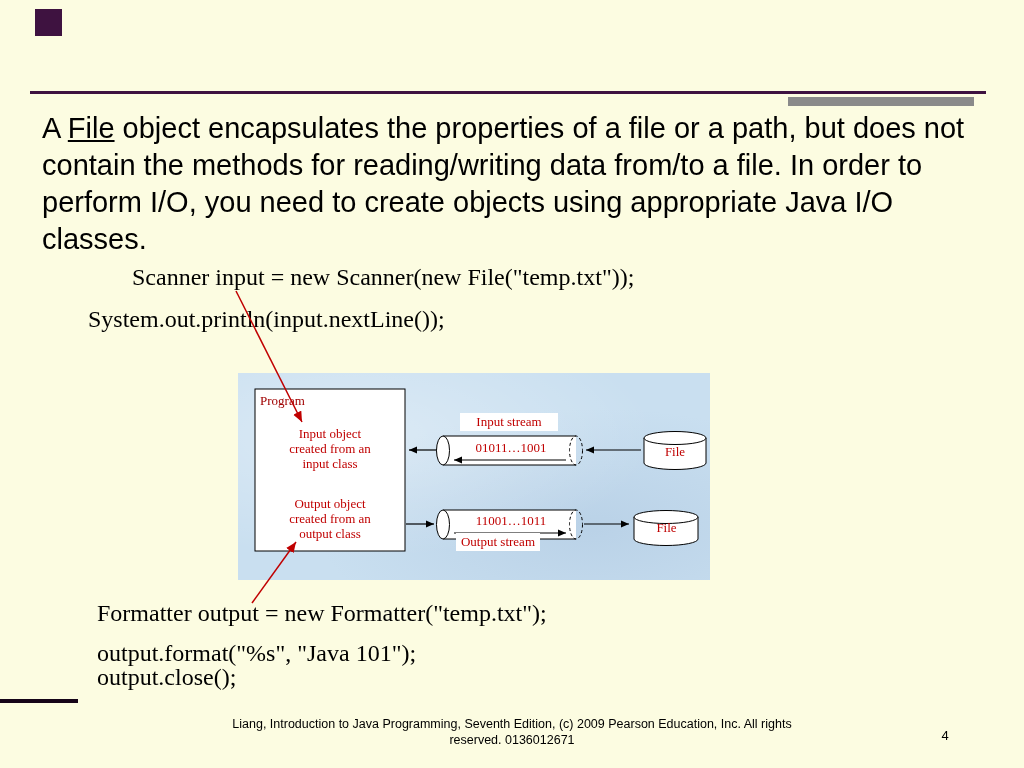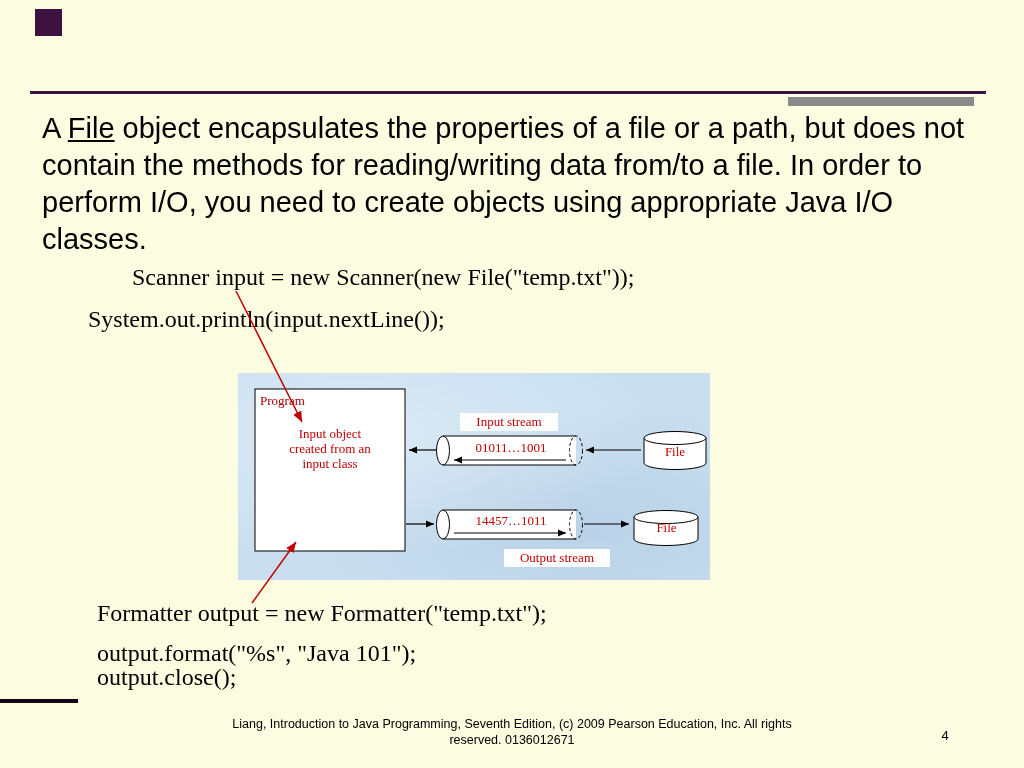--- a/index.html
+++ b/index.html
@@ -44,21 +44,21 @@
   .diagram svg { position:absolute; left:0; top:0; }
   .dlabel {
     position:absolute; font-family:"Liberation Serif", serif;
     color:#C00000; text-align:center; font-size:13px; line-height:15px;
   }
   .program-label { left:22px; top:20px; text-align:left; color:#A00000; }
   .input-obj  { left:42px; top:53px;  width:100px; }
   .output-obj { left:42px; top:123px; width:100px; }
   .stream-label { background:#FFFFFF; line-height:18px; height:18px; }
   .input-stream-label  { left:222px; top:40px;  width:98px; }
-  .output-stream-label { left:218px; top:176px; width:106px;margin-left:48px; }
+  .output-stream-label { left:218px; top:160px; width:84px; }
   .bits { background:#FFFFFF; line-height:16px; height:16px; }
   .bits-in  { left:227px; top:67px;  width:92px; }
   .bits-out { left:227px; top:140px; width:92px; }
   .file-top-label    { left:407px; top:71px;  width:60px; }
   .file-bottom-label { left:397px; top:147px; width:63px; }
 
   .overlay { position:absolute; left:0; top:0; z-index:10; pointer-events:none; }
 
   .footer {
     position:absolute; left:212px; top:716px; width:600px;
@@ -120,24 +120,25 @@
       </g>
 
       <line x1="199" y1="77" x2="171" y2="77" stroke="#000" stroke-width="1.2" marker-end="url(#blkArrow)"></line>
       <line x1="403" y1="77" x2="348" y2="77" stroke="#000" stroke-width="1.2" marker-end="url(#blkArrow)"></line>
       <line x1="168" y1="151" x2="196" y2="151" stroke="#000" stroke-width="1.2" marker-end="url(#blkArrow)"></line>
       <line x1="346" y1="151" x2="391" y2="151" stroke="#000" stroke-width="1.2" marker-end="url(#blkArrow)"></line>
     </svg>
 
     <div class="dlabel program-label">Program</div>
     <div class="dlabel input-obj">Input object created from an input class</div>
+    <div class="dlabel output-obj">Output object created from an output class</div>
     <div class="dlabel stream-label input-stream-label">Input stream</div>
     <div class="dlabel stream-label output-stream-label">Output stream</div>
     <div class="dlabel bits bits-in">01011…1001</div>
-    <div class="dlabel bits bits-out">14457…1011</div>
+    <div class="dlabel bits bits-out">11001…1011</div>
     <div class="dlabel file-top-label">File</div>
     <div class="dlabel file-bottom-label">File</div>
   </div>
 
   <div class="code code-3">Formatter output = new Formatter("temp.txt");</div>
   <div class="code code-4">output.format("%s", "Java 101");</div>
   <div class="code code-5">output.close();</div>
 
   <svg class="overlay" width="1024" height="768" viewBox="0 0 1024 768">
     <defs>

